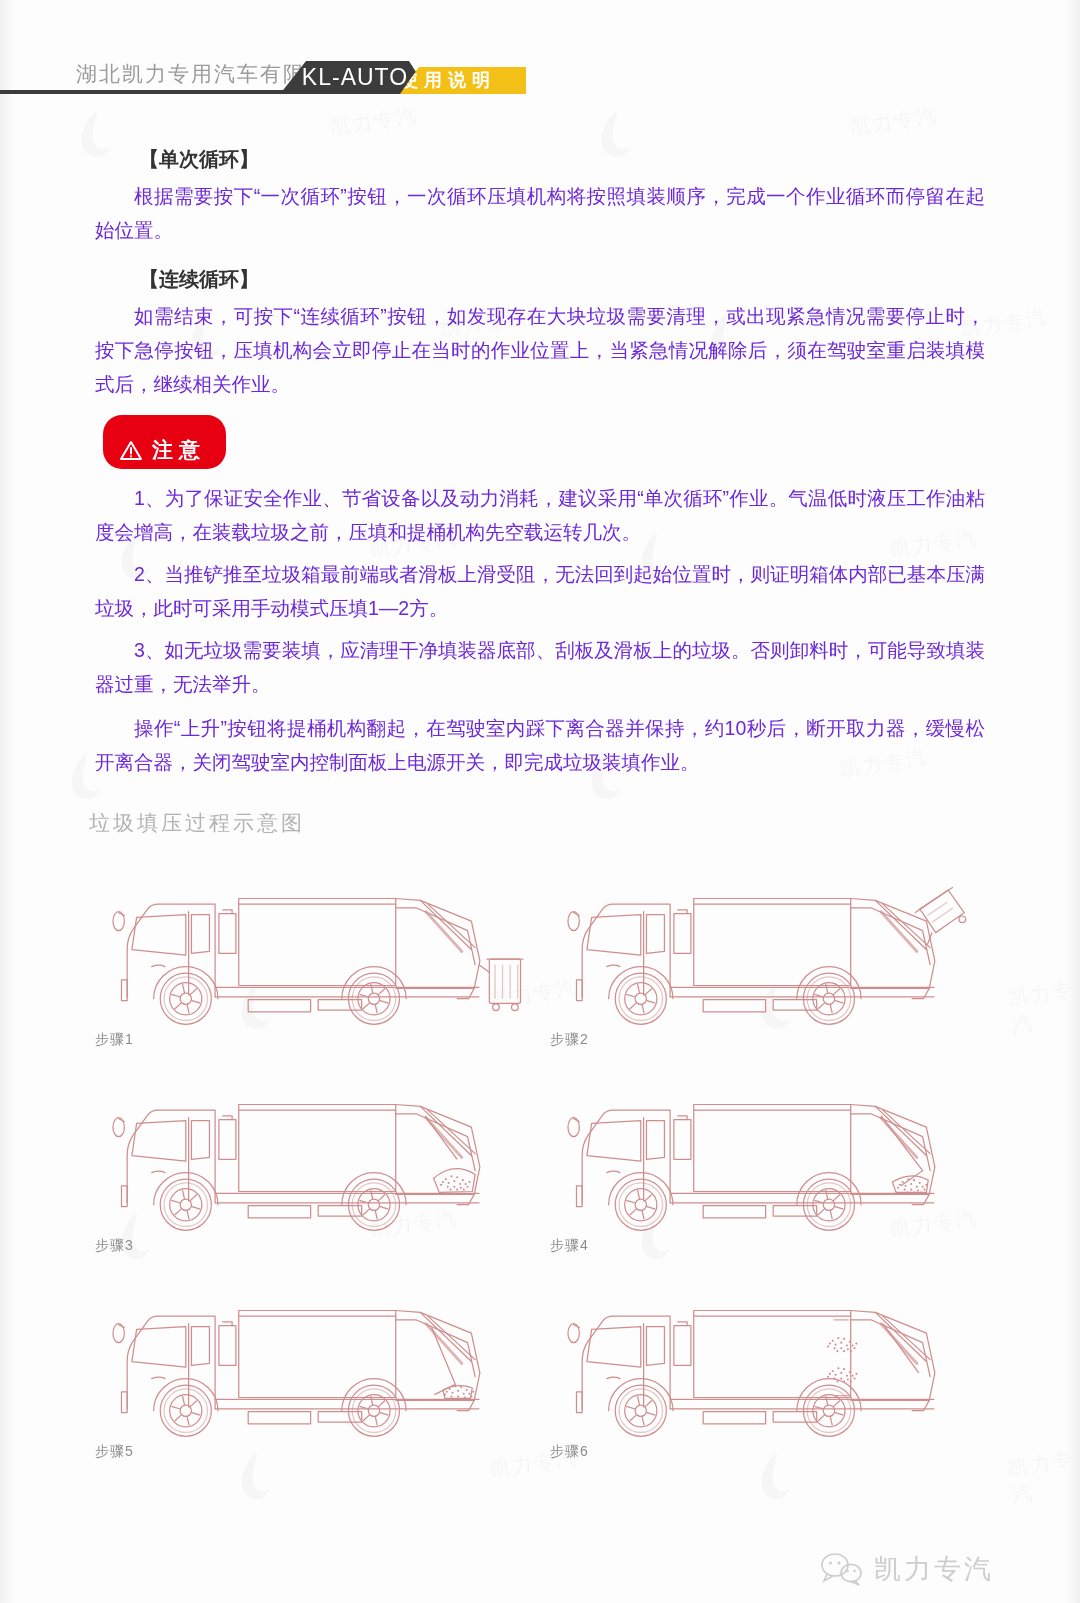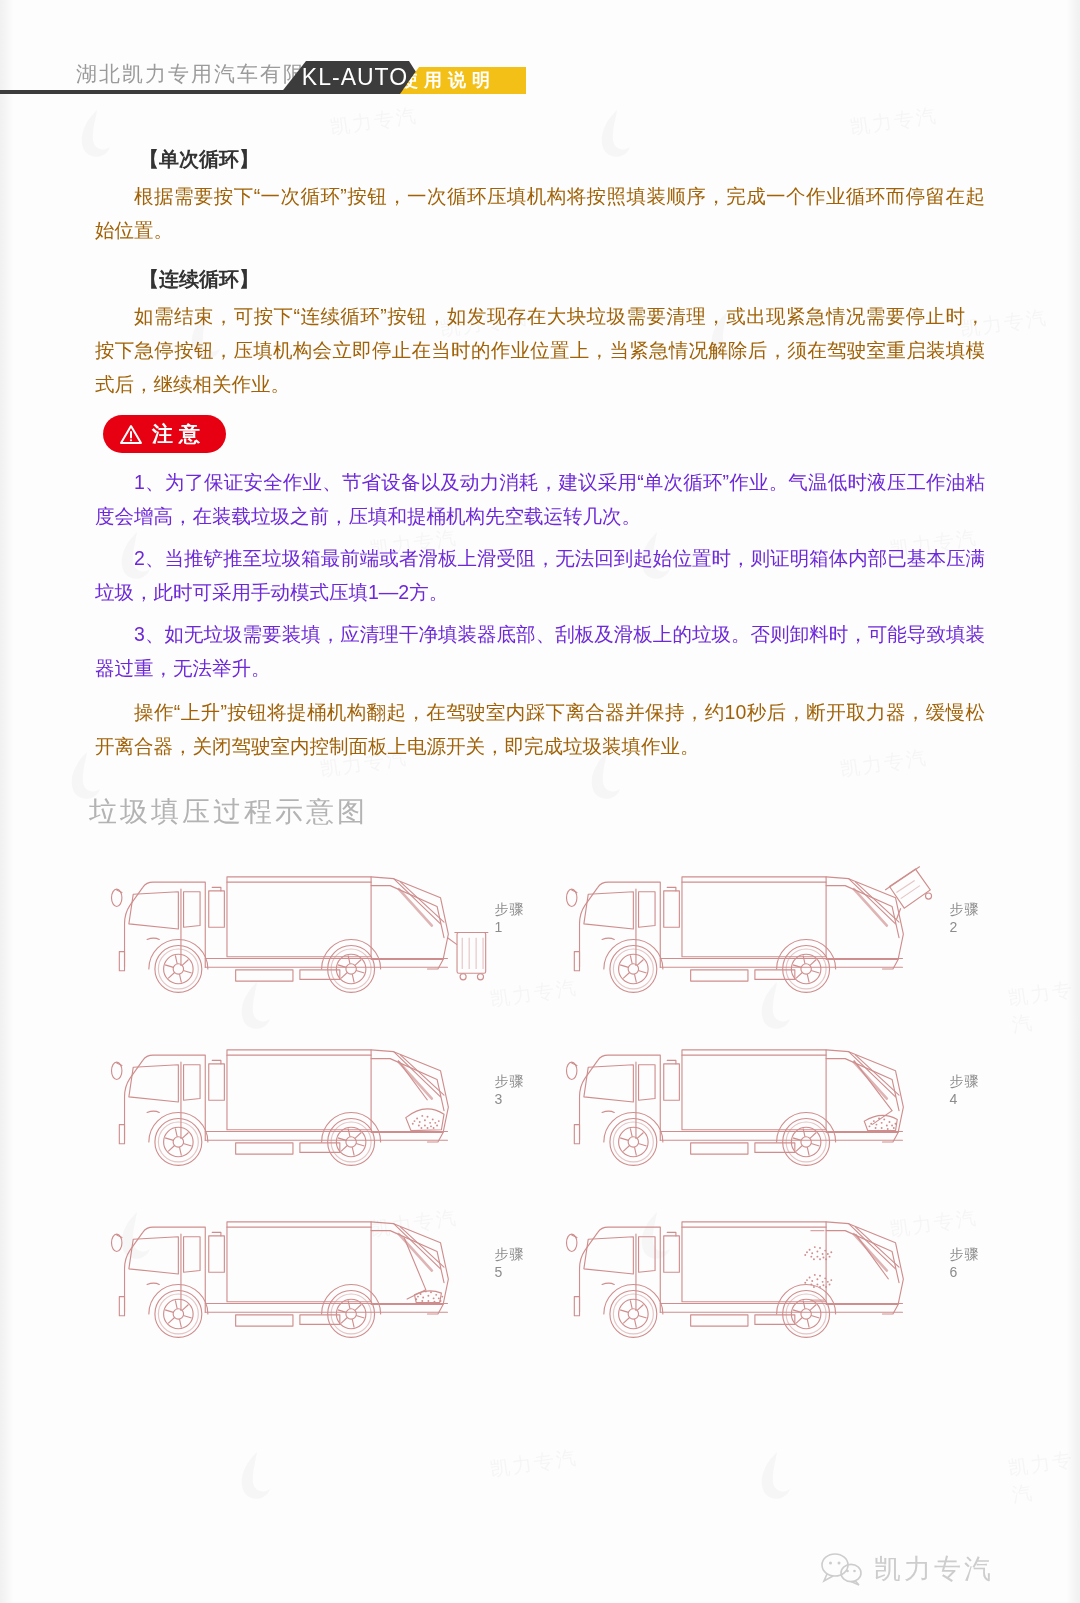--- a/index.html
+++ b/index.html
@@ -23,31 +23,31 @@
     background:#3c3c3c;color:#fff;font-size:23px;line-height:33px;text-align:center;
     letter-spacing:1px;clip-path:polygon(26px 0,129px 0,150px 100%,0 100%);}
   .doc-badge{position:absolute;left:400px;top:67px;width:126px;height:27px;
     background:#f3c018;color:#fff;font-size:18px;font-weight:bold;line-height:27px;
     text-align:left;letter-spacing:6px;clip-path:polygon(19px 0,100% 0,100% 100%,0 100%);}
 
   
   main{position:absolute;left:95px;top:146px;width:890px;}
   h3.bh{font-size:20px;font-weight:bold;color:#333;margin:19px 0 6px 44px;}
   h3.bh:first-child{margin-top:0;}
-  p.body{font-size:19.5px;line-height:34px;margin:0 0 8px 0;text-indent:2em;text-align:justify;color:#a16207;}
+  p.body{font-size:19.5px;line-height:34px;margin:0 0 8px 0;text-indent:2em;text-align:justify;color:#6d28d9;}
   p.red{color:#6d28d9;}
   .notice-badge{display:flex;align-items:center;gap:9px;width:fit-content;
-    background:#e60012;color:#fff;border-radius:19px;padding:5px 20px 5px 16px;
+    background:#e60012;color:#fff;border-radius:19px;padding:21px 20px 5px 16px;
     font-size:21px;font-weight:bold;letter-spacing:6px;margin:14px 0 12px 8px;}
   .notice-badge svg{flex:0 0 auto;}
 
-  .diagram-title{font-size:28px;color:#b3b3b3;letter-spacing:3px;margin:30px 0 6px -6px;}
+  .diagram-title{font-size:21px;color:#b3b3b3;letter-spacing:3px;margin:30px 0 18px -6px;}
 
   .truck-grid{display:grid;grid-template-columns:1fr 1fr;column-gap:20px;row-gap:12px;}
-  .truck-cell{display:flex;flex-direction:row;align-items:center;}
+  .truck-cell{display:flex;flex-direction:column;align-items:flex-start;}
   .truck-cell svg{width:100%;height:auto;display:block;}
   .step-label{font-size:14px;color:#8c8c8c;margin-top:1px;letter-spacing:1px;}
 
   
   footer{position:absolute;right:86px;bottom:16px;display:flex;align-items:center;gap:10px;
     color:#cdcdcd;font-size:27px;letter-spacing:3px;}
 
   
   .wm{position:absolute;pointer-events:none;opacity:.035;color:#445;}
   .wm.text{font-size:20px;letter-spacing:2px;transform:rotate(-8deg);}

